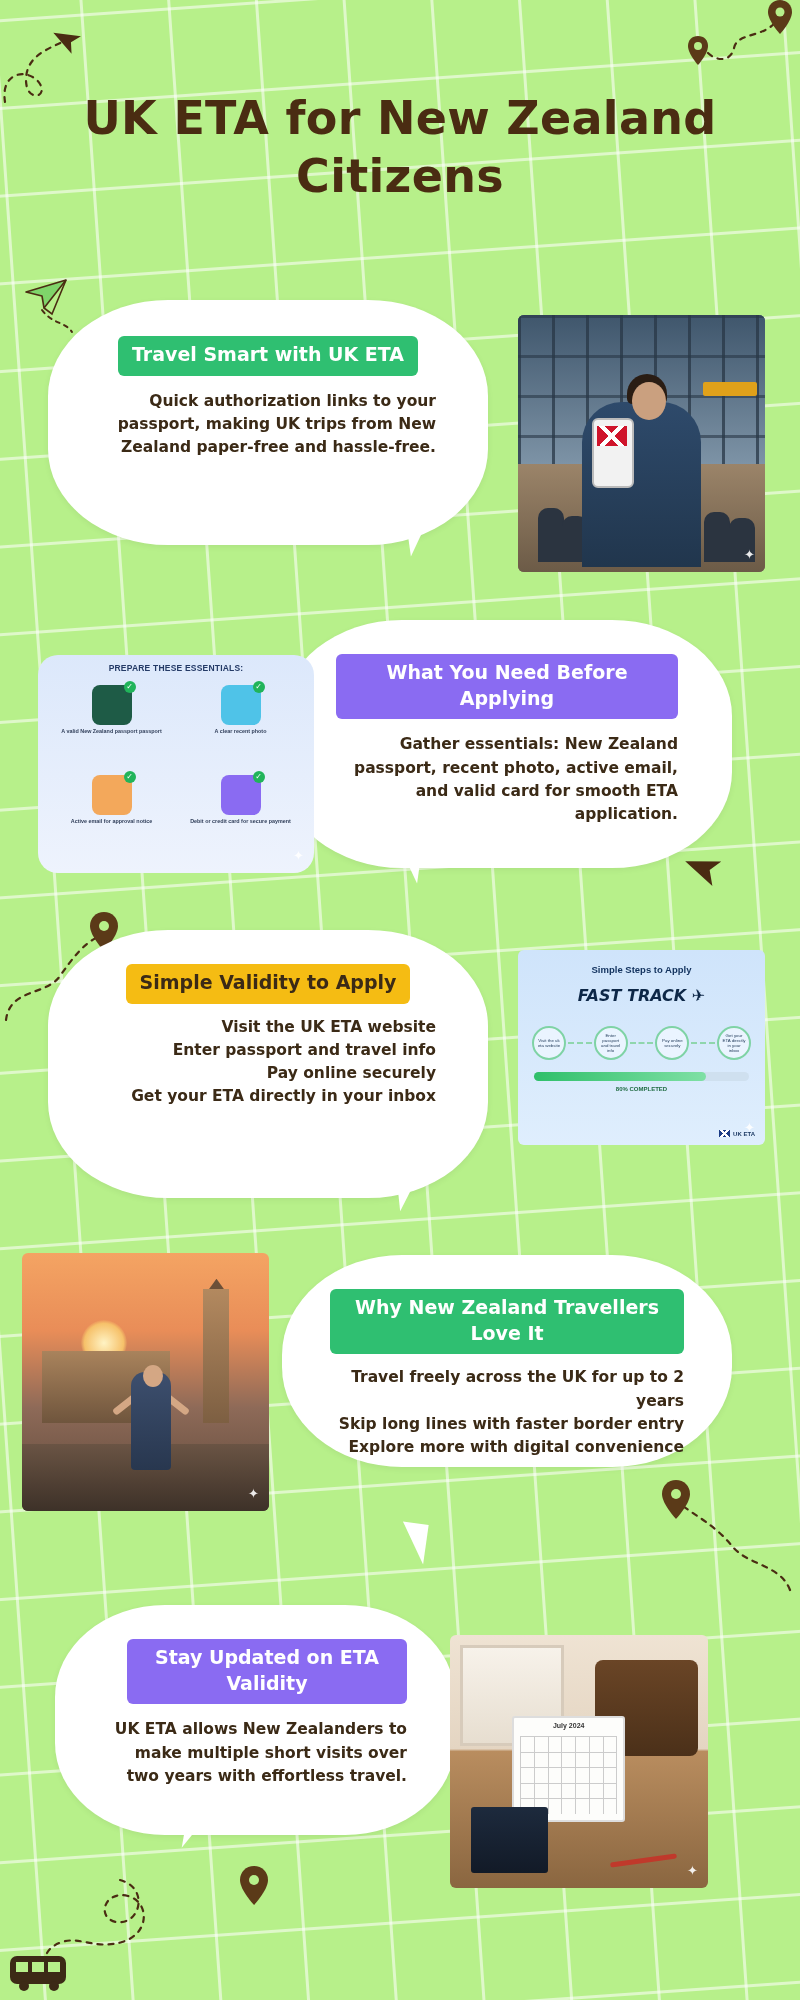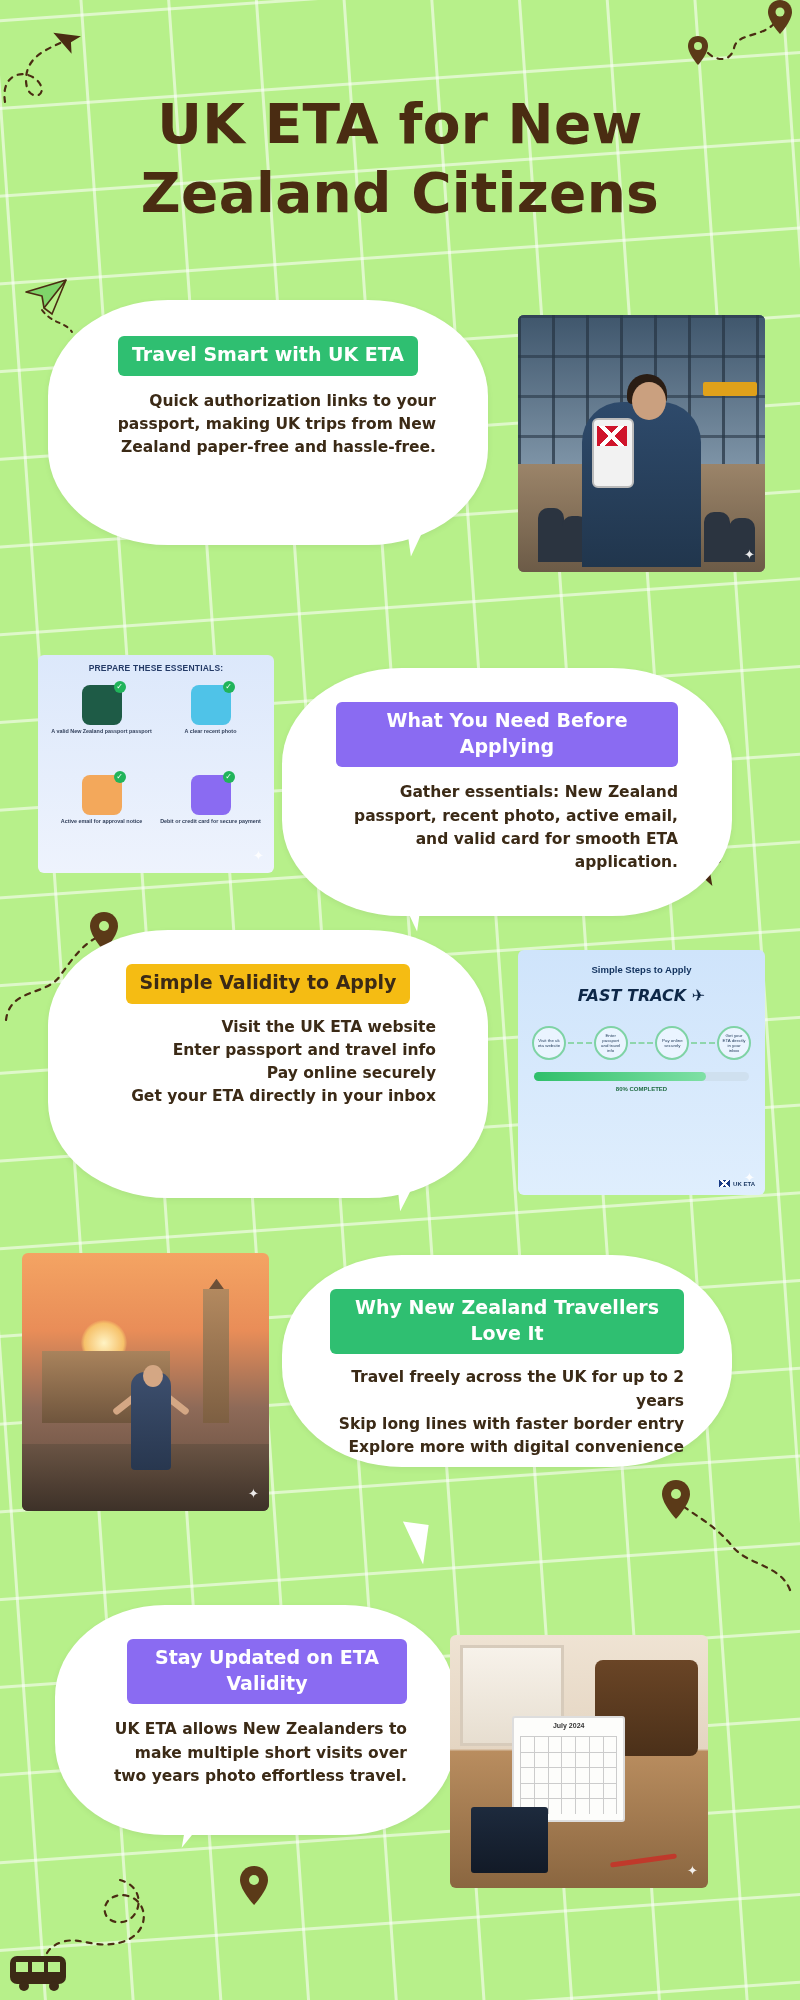--- a/index.html
+++ b/index.html
@@ -22,21 +22,21 @@
     transform: rotate(-4deg) scale(1.25);
     transform-origin: center center;
     pointer-events:none;
   }
   .canvas { position:absolute; inset:0; }
 
   
   .title {
     position:absolute; left:30px; top:90px; width:740px;
     text-align:center;
-    font-size:55px; line-height:1.25;
+    font-size:46px; line-height:1.25;
     font-weight:800;
     color:#4a2c12;
     letter-spacing:.3px;
     font-family:"DejaVu Sans", sans-serif;
   }
 
   
   .bubble {
     position:absolute;
     background:#ffffff;
@@ -294,31 +294,31 @@
     <div class="ph1-sil" style="right:14%; height:50px"></div>
     <div class="ph1-sil" style="right:4%; height:44px"></div>
     <div class="ph1-person"></div>
     <div class="ph1-hair"></div>
     <div class="ph1-head"></div>
     <div class="ph1-phone"></div>
     <div class="ph1-flag"></div>
     <span class="sparkle">✦</span>
   </div>
 
-  <div class="bubble" style="left:282px; top:620px; width:450px; height:248px; border-radius:120px/96px;margin-top:48px;">
+  <div class="bubble" style="left:282px; top:620px; width:450px; height:248px; border-radius:120px/96px;">
     <div class="tail" style="left:112px; top:222px; border-width:40px 0 0 26px; border-color:#ffffff transparent transparent transparent; transform:rotate(8deg);"></div>
     <div style="padding:34px 54px 0;">
       <div class="head-wrap">
         <span class="bubble-head" style="background:#8a6bf2;">What You Need Before Applying</span>
       </div>
       <div class="bubble-body">Gather essentials: New Zealand passport, recent photo, active email, and valid card for smooth ETA application.</div>
     </div>
   </div>
 
-  <div class="photo ph2" style="left:38px; top:655px; width:236px; height:218px;">
+  <div class="photo ph2" style="left:38px; top:655px; width:276px; height:218px;border-radius:20px;">
     <div class="ph2-title">PREPARE THESE ESSENTIALS:</div>
     <div class="ph2-grid">
       <div class="ph2-cell">
         <div class="ph2-icon" style="background:#1e5b46;">
           <span class="ph2-check">✓</span>
         </div>
         <div class="ph2-cap">A valid New Zealand passport passport</div>
       </div>
       <div class="ph2-cell">
         <div class="ph2-icon" style="background:#4fc3e8;">
@@ -348,21 +348,21 @@
       <div class="head-wrap">
         <span class="bubble-head" style="background:#f5bc13; color:#3b2a16;">Simple Validity to Apply</span>
       </div>
       <div class="bubble-body" style="margin-top:12px;">Visit the UK ETA website
 Enter passport and travel info
 Pay online securely
 Get your ETA directly in your inbox</div>
     </div>
   </div>
 
-  <div class="photo ph3" style="left:518px; top:950px; width:247px; height:245px;">
+  <div class="photo ph3" style="left:518px; top:950px; width:247px; height:195px;">
     <div class="ph3-t1">Simple Steps to Apply</div>
     <div class="ph3-t2">
       <span>FAST TRACK</span> ✈
     </div>
     <div class="ph3-row">
       <div class="ph3-node">Visit the
 uk eta
 website</div>
       <div class="ph3-dash"></div>
       <div class="ph3-node">Enter
@@ -410,21 +410,21 @@
     <div class="ph4-head"></div>
     <span class="sparkle">✦</span>
   </div>
 
   <div class="bubble" style="left:55px; top:1605px; width:400px; height:230px; border-radius:110px/92px;">
     <div class="tail" style="left:130px; top:205px; border-width:40px 22px 0 0; border-color:#ffffff transparent transparent transparent; transform:rotate(10deg);"></div>
     <div style="padding:34px 48px 0;">
       <div class="head-wrap">
         <span class="bubble-head" style="background:#8a6bf2;margin-left:24px;">Stay Updated on ETA Validity</span>
       </div>
-      <div class="bubble-body">UK ETA allows New Zealanders to make multiple short visits over two years photo effortless travel.</div>
+      <div class="bubble-body">UK ETA allows New Zealanders to make multiple short visits over two years with effortless travel.</div>
     </div>
   </div>
 
   <div class="photo ph5" style="left:450px; top:1635px; width:258px; height:253px;">
     <div class="ph5-win"></div>
     <div class="ph5-bag"></div>
     <div class="ph5-cal">
       <div class="ph5-calhdr">July 2024</div>
       <div class="ph5-calgrid"></div>
     </div>

